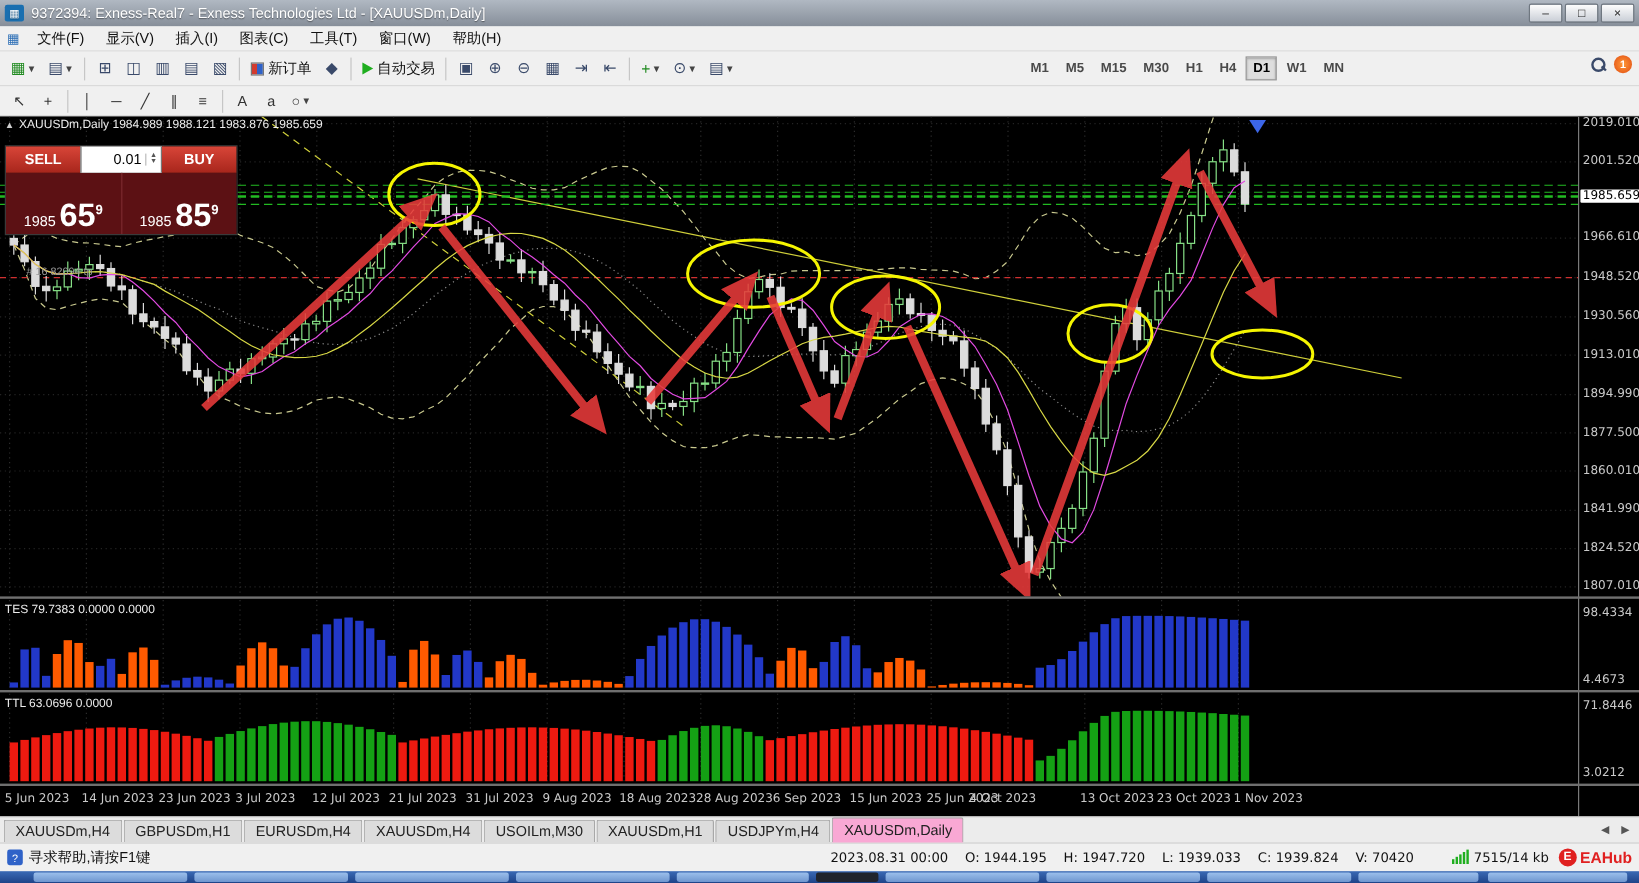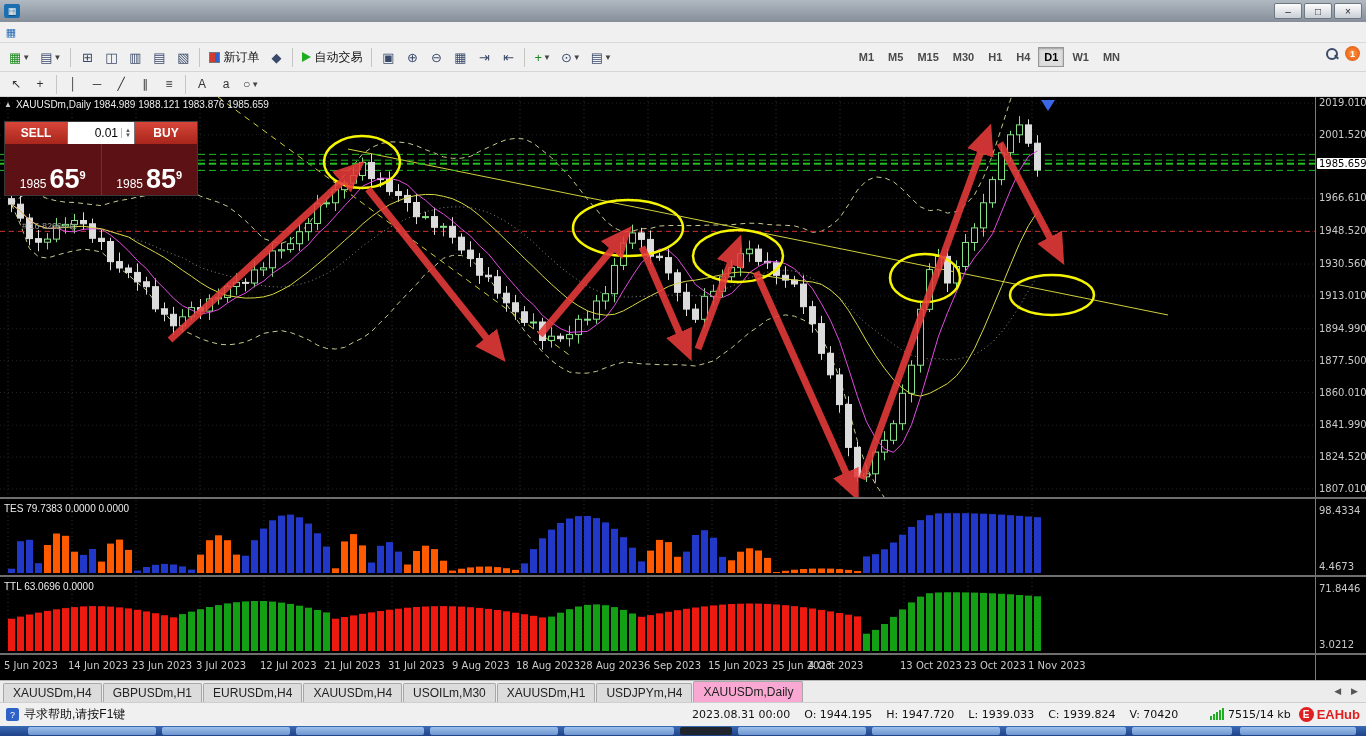--- a/index.html
+++ b/index.html
@@ -100,29 +100,39 @@
 .tk-btn{position:absolute;top:1px;height:8px;background:linear-gradient(#9cc0ec,#6f96cf);border-radius:2px}
 .tk-btn.dark{background:#20242c}
 </style>
 </head>
 <body>
 
 <div class="app">
 
   <div class="titlebar">
     <span class="app-icon">▦</span>
+    <span>9372394: Exness-Real7 - Exness Technologies Ltd - [XAUUSDm,Daily]</span>
     <div class="win-btns">
       <div class="win-btn">–</div>
       <div class="win-btn">□</div>
       <div class="win-btn">×</div>
     </div>
   </div>
 
   <div class="menubar">
     <span class="menu-grip">▦</span>
+    <div id="menu-items">
+        <div class="menu-item">文件(F)</div>
+        <div class="menu-item">显示(V)</div>
+        <div class="menu-item">插入(I)</div>
+        <div class="menu-item">图表(C)</div>
+        <div class="menu-item">工具(T)</div>
+        <div class="menu-item">窗口(W)</div>
+        <div class="menu-item">帮助(H)</div>
+      </div>
   </div>
 
   <div class="toolbar tb1">
     <div class="tbtn">
         <span class="ic-green">▦</span>
         <span class="caret">▼</span>
       </div>
     <div class="tbtn">
         <span>▤</span>
         <span class="caret">▼</span>

